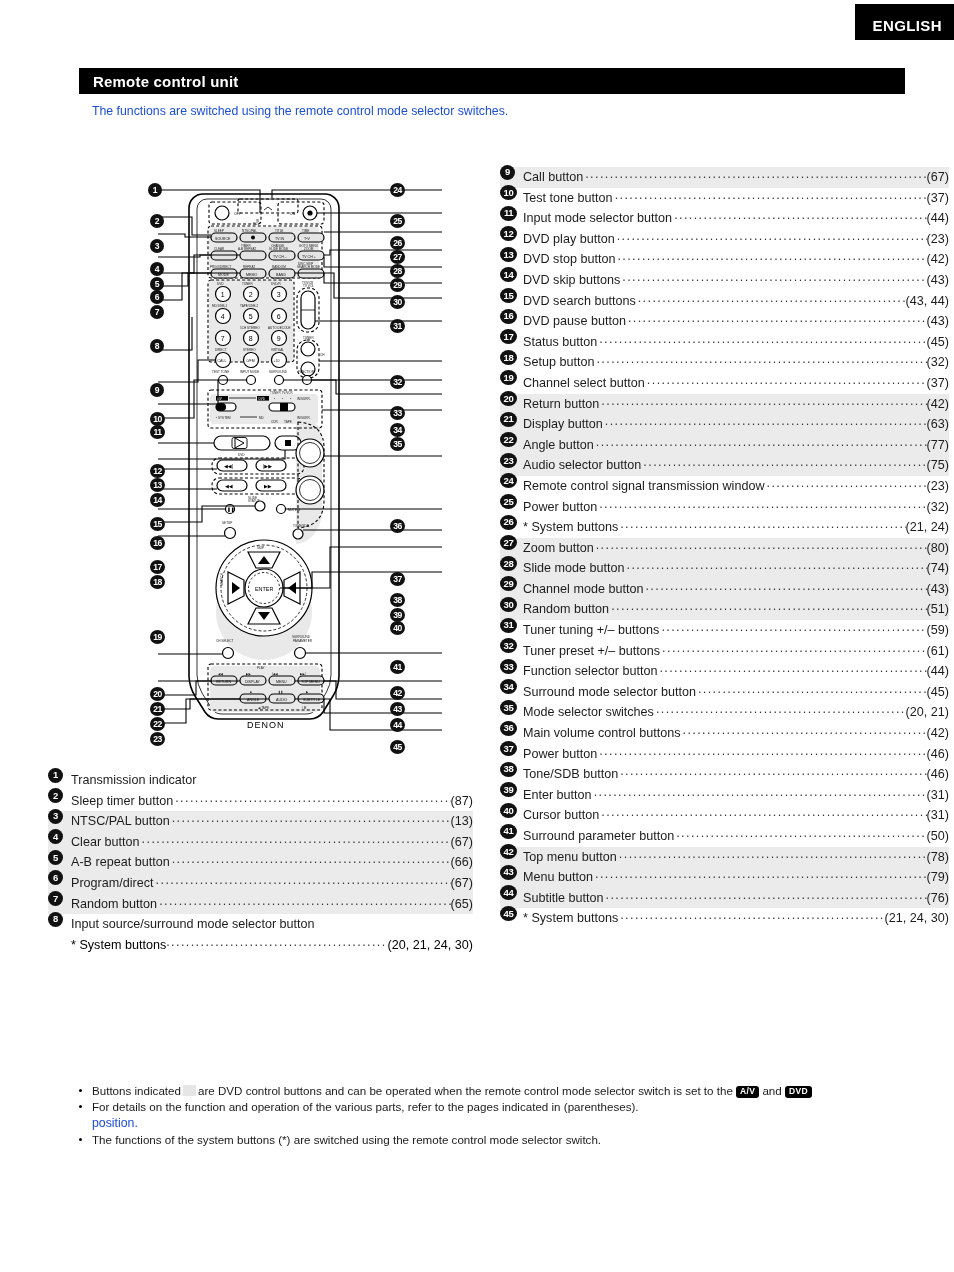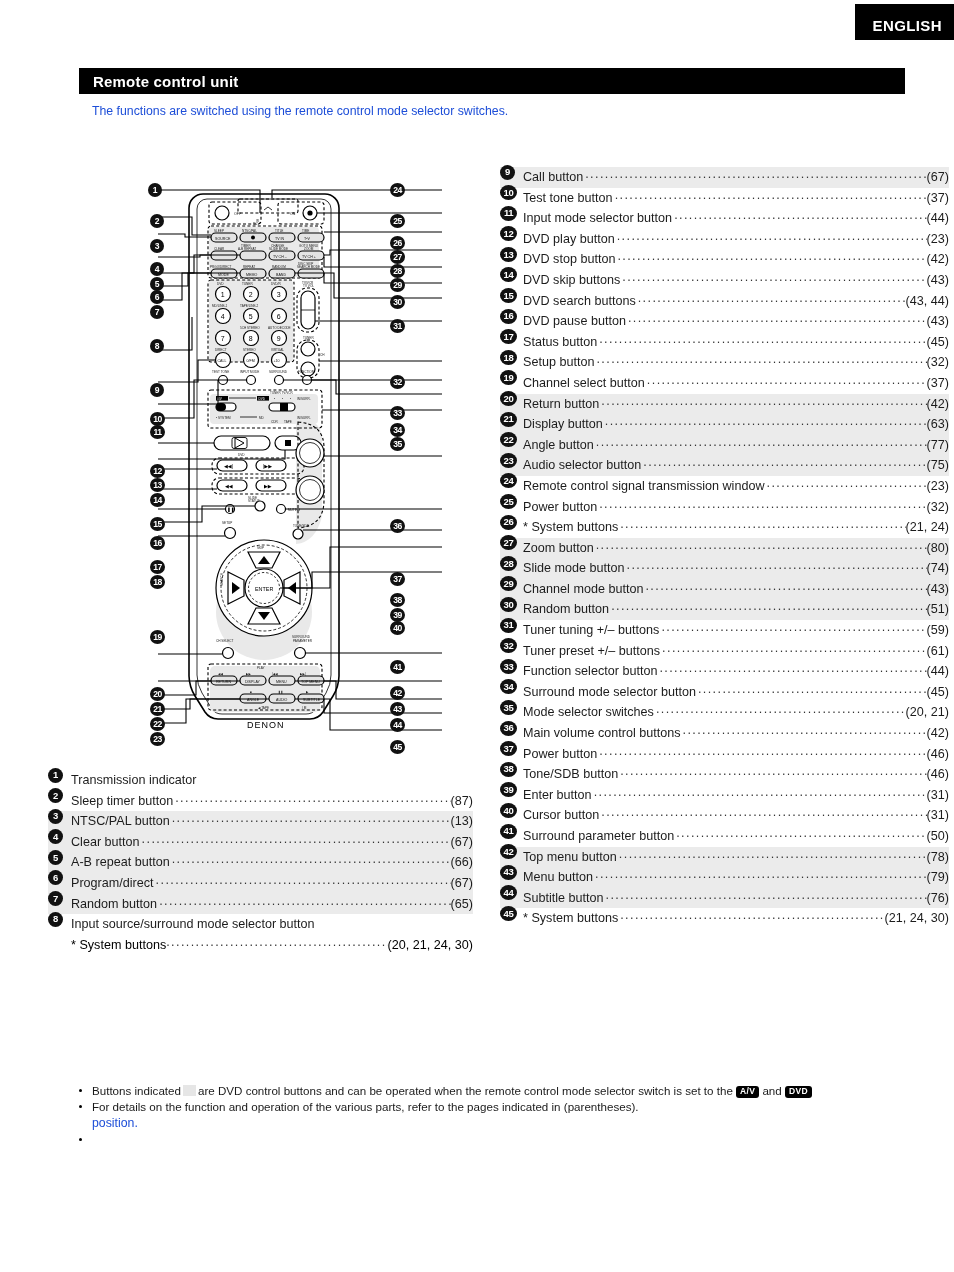--- a/index.html
+++ b/index.html
@@ -869,14 +869,15 @@
     <span>and</span>
     <span class="modebadge">DVD</span>
   </div>
   <div class="bullet-line">
     <span class="dot"></span>
     <span>For details on the function and operation of the various parts, refer to the pages indicated in (parentheses).</span>
   </div>
   <div class="bullet-sub">position.</div>
   <div class="bullet-line">
     <span class="dot"></span>
+    <span>The functions of the system buttons (*) are switched using the remote control mode selector switch.</span>
   </div>
 </div>
 
 </body></html>

